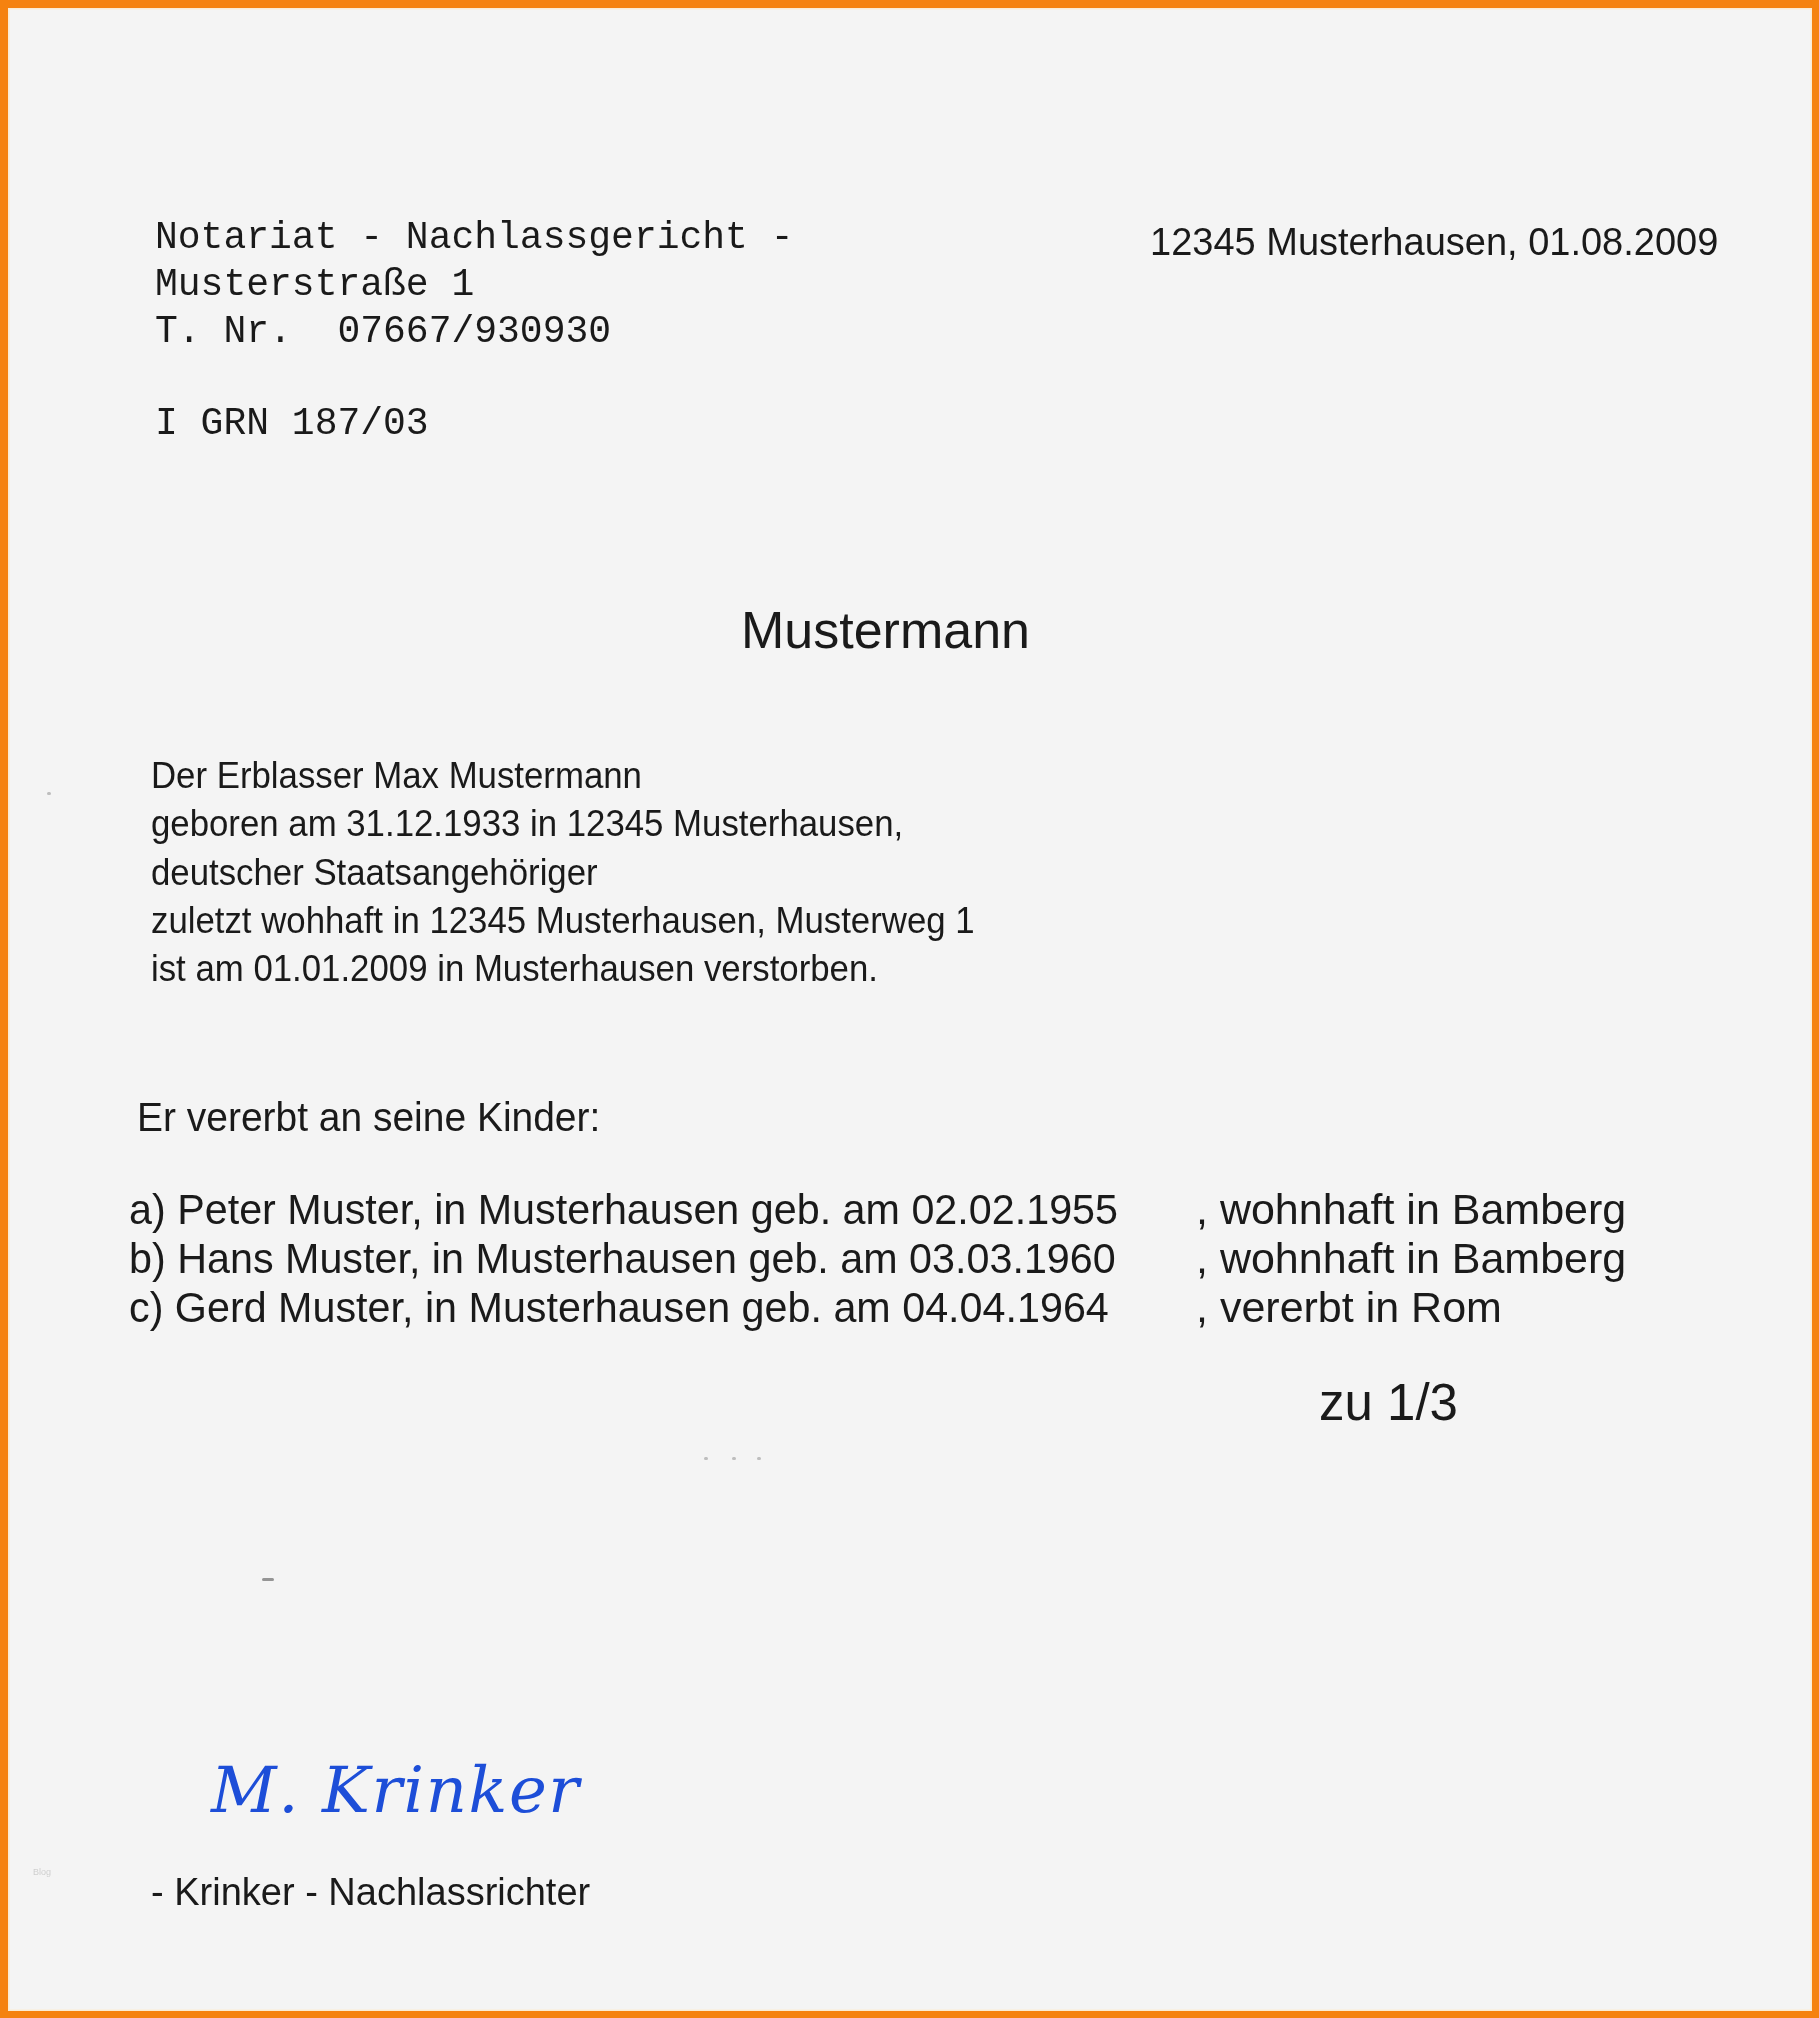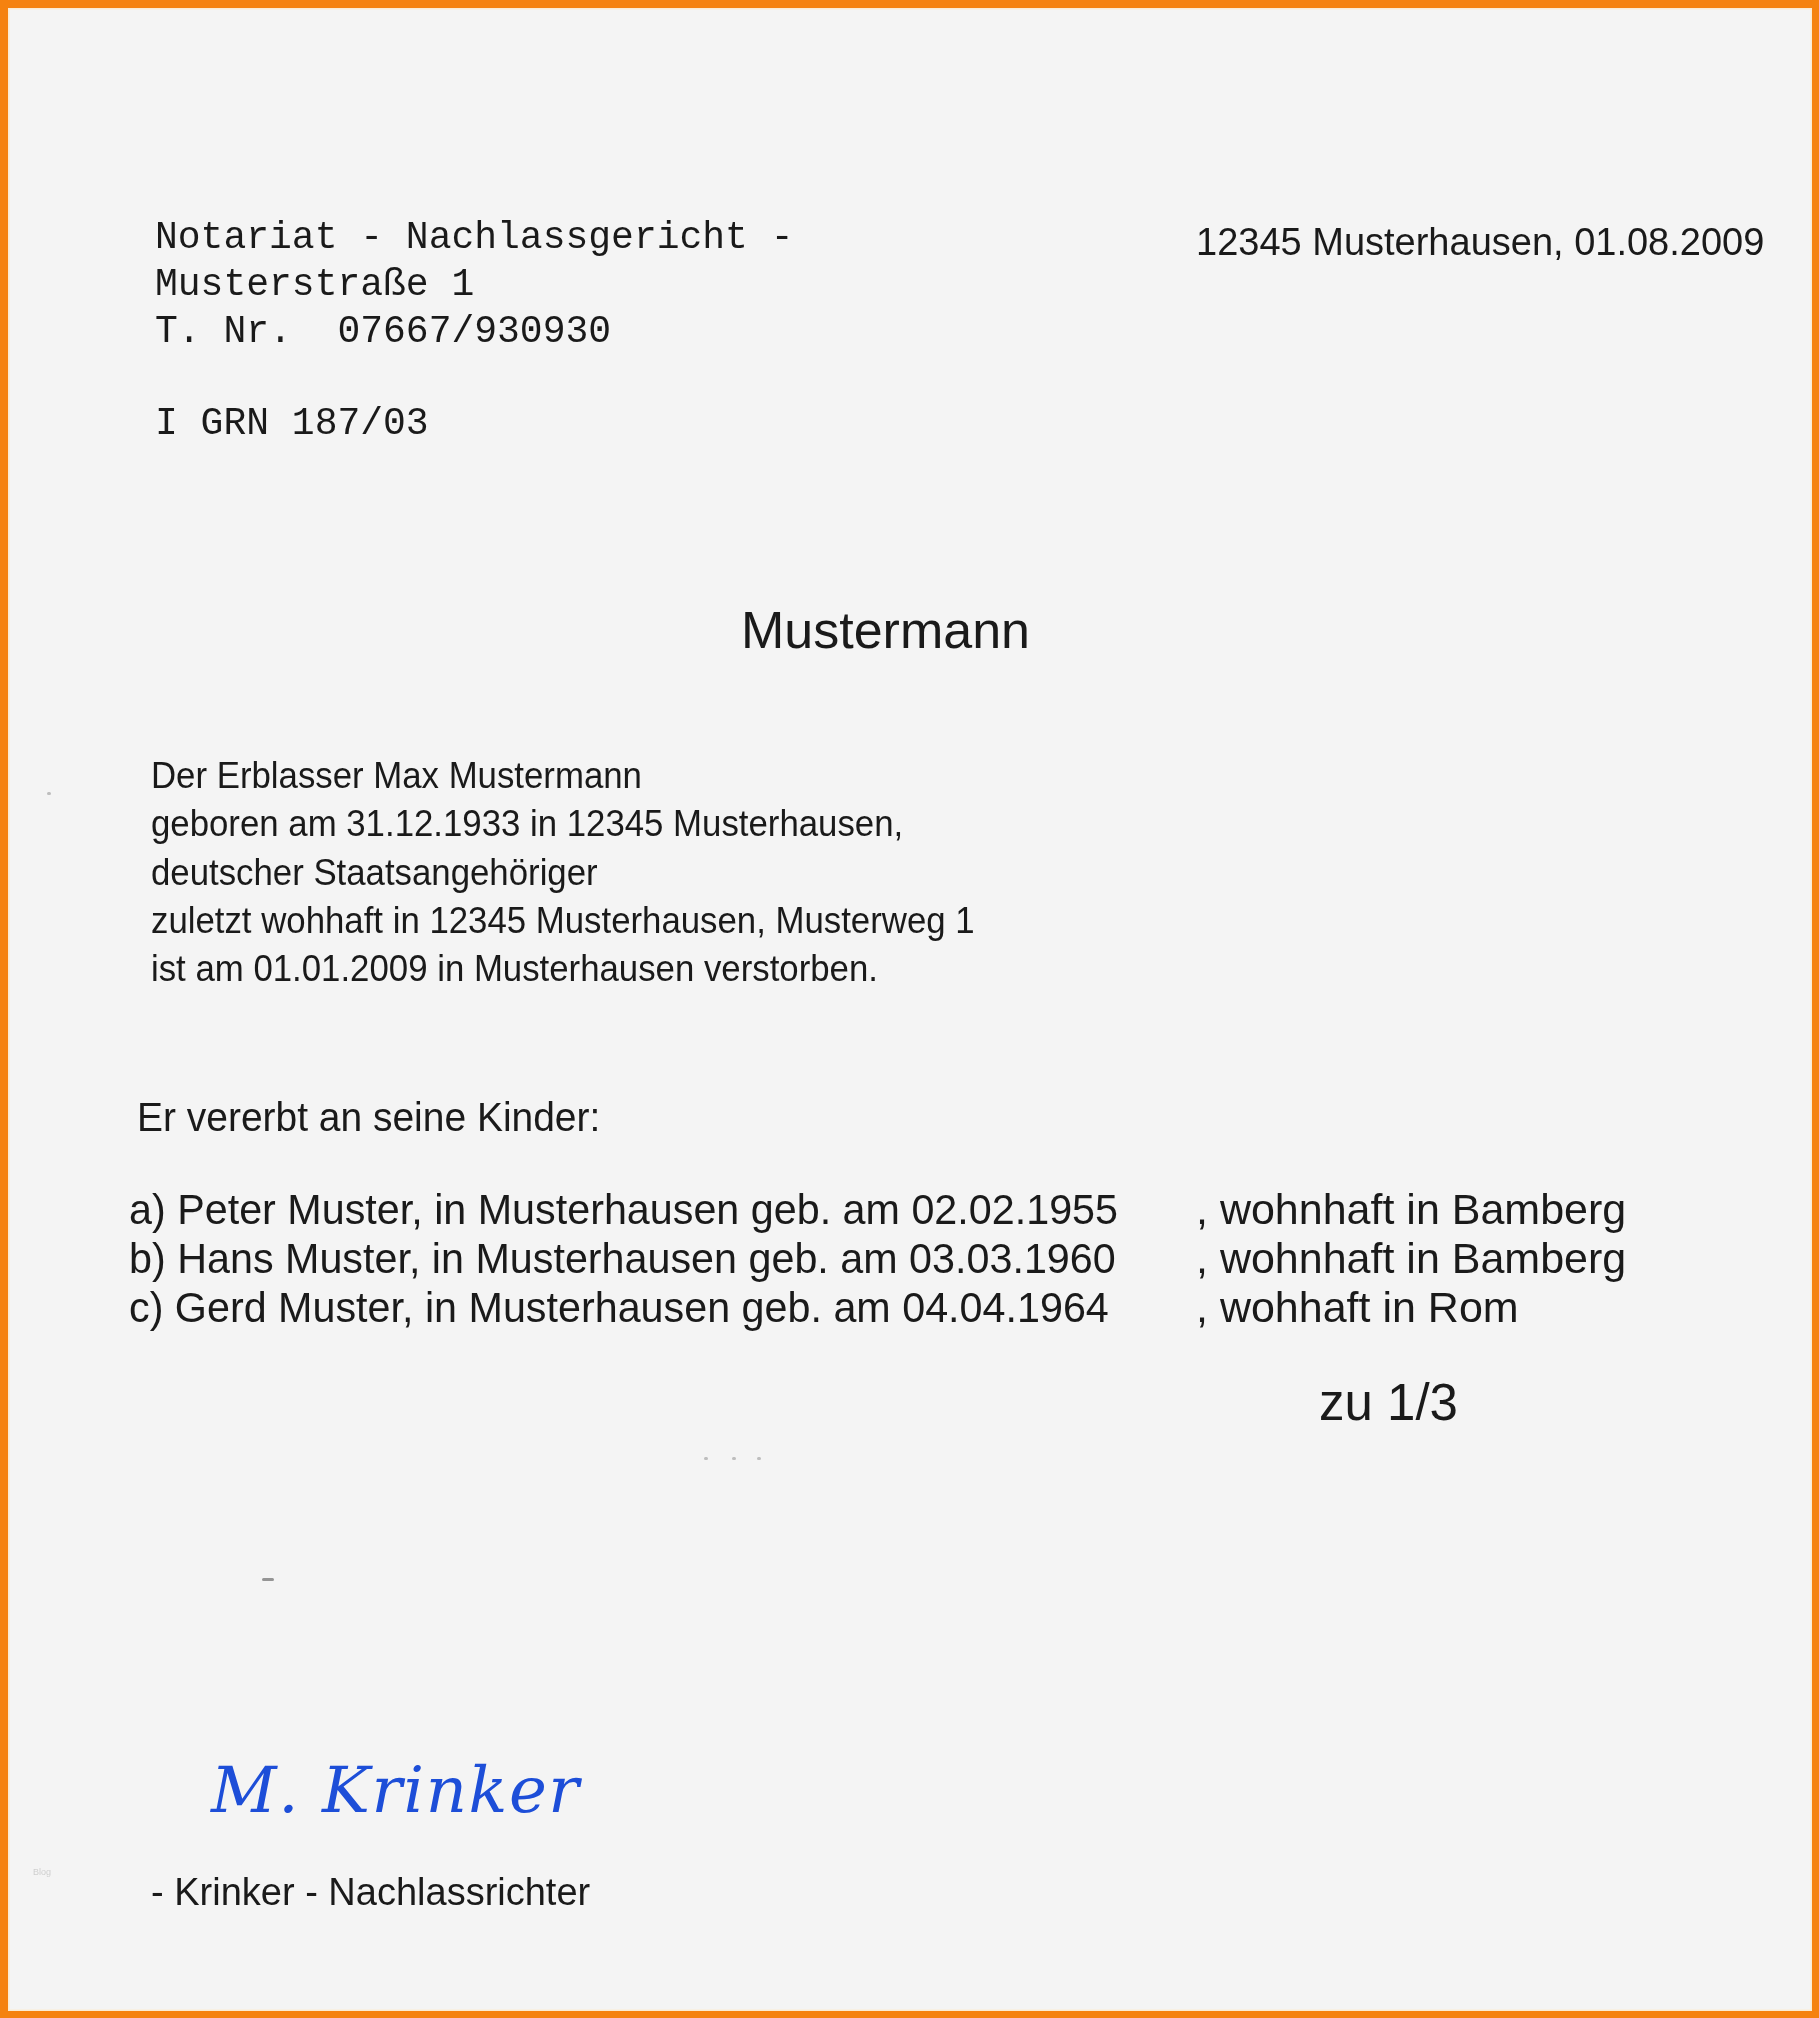--- a/index.html
+++ b/index.html
@@ -23,21 +23,21 @@
       border: 8.2px solid #F5820F;
       box-shadow: inset 0 0 0 1.6px #FBEBD2;
       background: #F4F4F4;
     }
     .t {
       position: absolute;
       white-space: nowrap;
       line-height: 1;
     }
     .hdr { font-size: 38px; left: 155px; font-family: Liberation Mono, monospace; }
-    .date { font-size: 38px; left: 1196px; top: 223px; }
+    .date { font-size: 38px; left: 1150px; top: 223px; }
     .title { font-size: 52px; left: 741px; top: 604px; }
     .body-line { font-size: 37px; left: 151px; transform: scaleX(0.94); transform-origin: left top; }
     .intro { font-size: 41px; left: 137px; top: 1097px; transform: scaleX(0.95); transform-origin: left top; }
     .heir { font-size: 43px; left: 129px; transform: scaleX(0.96); transform-origin: left top; }
     .heir-res { font-size: 43px; left: 1196px; }
     .share { font-size: 51px; left: 1271px; top: 1377px; margin-left: 48px; }
     .sig {
       font-family: "DejaVu Serif", "Liberation Serif", serif;
       font-style: italic;
       font-size: 64px;
@@ -83,21 +83,21 @@
 
 <div class="t intro">Er vererbt an seine Kinder:</div>
 
 <div class="t heir" style="top:1188px;">a) Peter Muster, in Musterhausen geb. am 02.02.1955</div>
 <div class="t heir-res" style="top:1188px;">, wohnhaft in Bamberg</div>
 
 <div class="t heir" style="top:1237px;">b) Hans Muster, in Musterhausen geb. am 03.03.1960</div>
 <div class="t heir-res" style="top:1237px;">, wohnhaft in Bamberg</div>
 
 <div class="t heir" style="top:1286px;">c) Gerd Muster, in Musterhausen geb. am 04.04.1964</div>
-<div class="t heir-res" style="top:1286px;">, wohhaft in Rom</div>
+<div class="t heir-res" style="top:1286px;">, vererbt in Rom</div>
 
 <div class="t share">zu 1/3</div>
 
 <div class="mark" style="left:704px; top:1457px;"></div>
 <div class="mark" style="left:732px; top:1457px;"></div>
 <div class="mark" style="left:757px; top:1457px;"></div>
 <div class="mark" style="left:262px; top:1578px; width:11.5px; background:#555;"></div>
 <div class="mark" style="left:47px; top:792px;"></div>
 
 <div class="t sig">M. Krinker</div>

